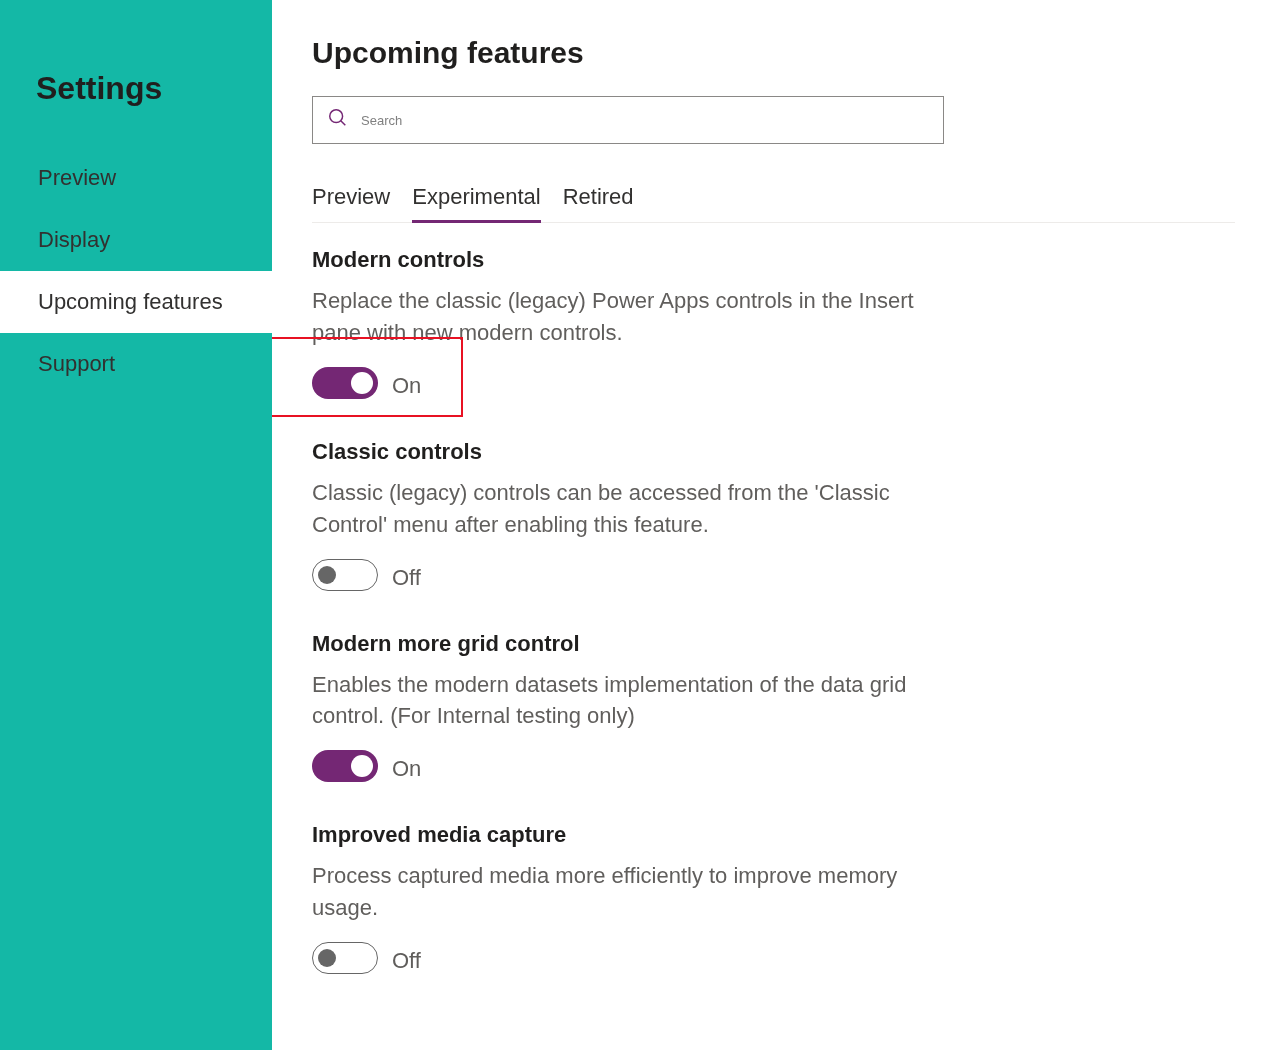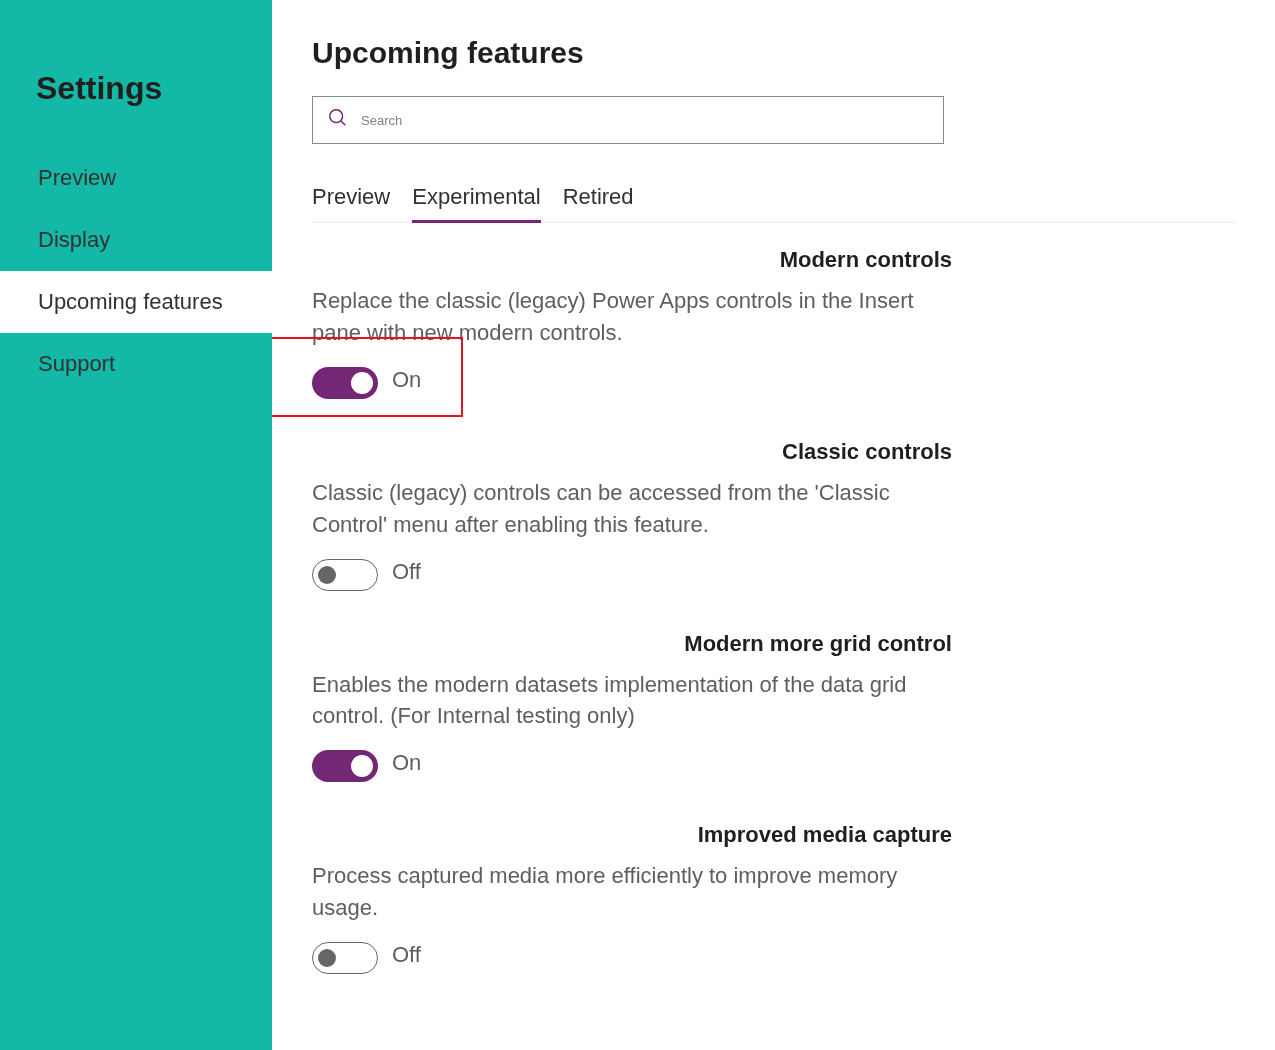--- a/index.html
+++ b/index.html
@@ -102,31 +102,30 @@
     }
     .feature {
       margin-bottom: 40px;
       max-width: 640px;
     }
     .feature-title {
       font-size: 22px;
       font-weight: 600;
       margin-bottom: 12px;
       color: #201f1e;
-      text-align: right;
     }
     .feature-desc {
       font-size: 22px;
       color: #605e5c;
       margin-bottom: 18px;
       line-height: 1.45;
     }
     .toggle-row {
       display: flex;
-      align-items: flex-start;
+      align-items: flex-end;
       gap: 14px;
     }
     .toggle {
       width: 66px;
       height: 32px;
       border-radius: 16px;
       position: relative;
       cursor: pointer;
       flex-shrink: 0;
     }

